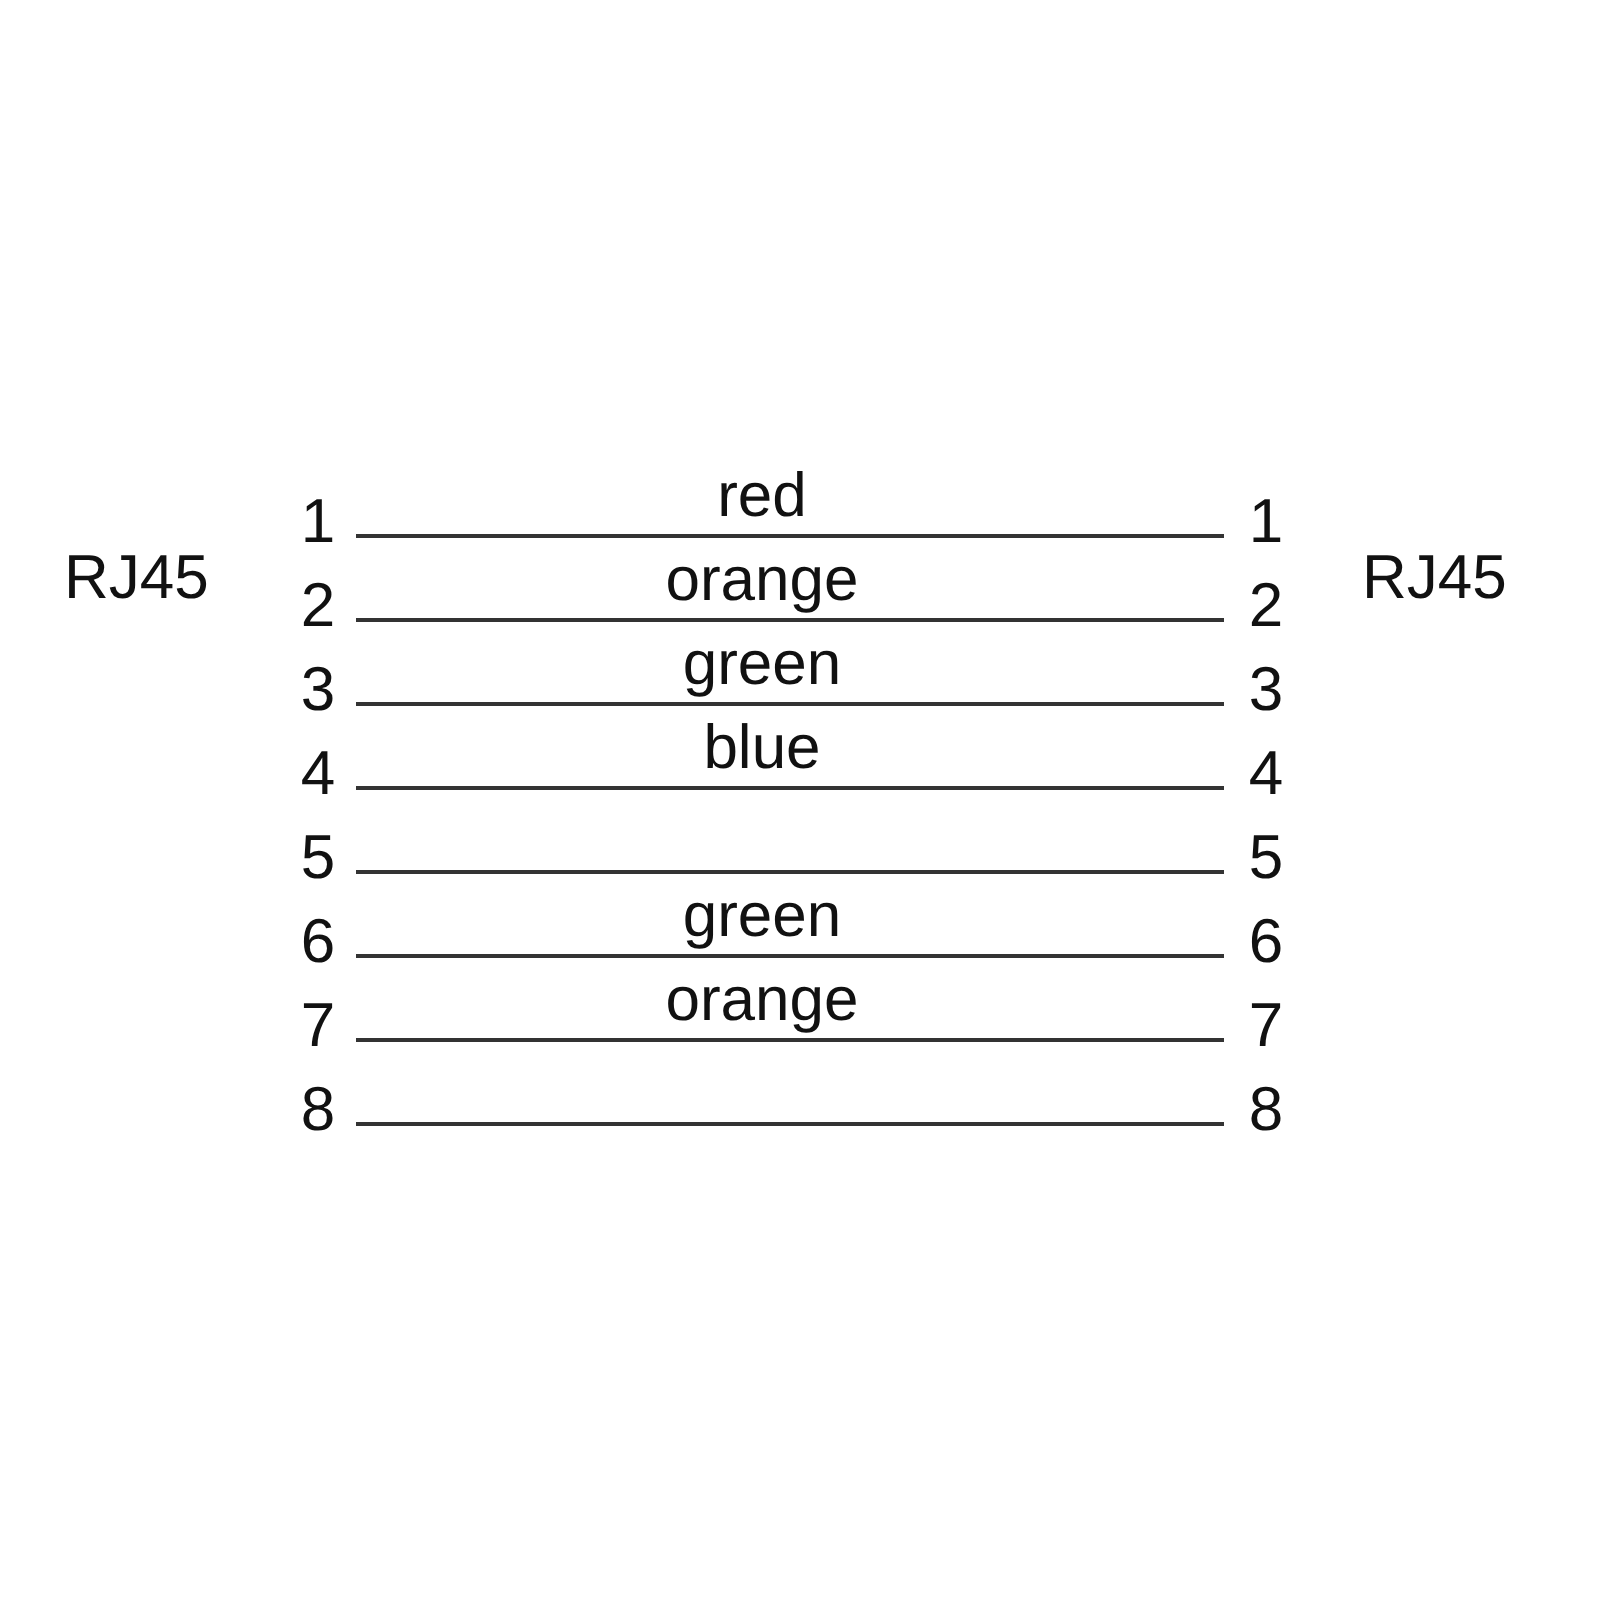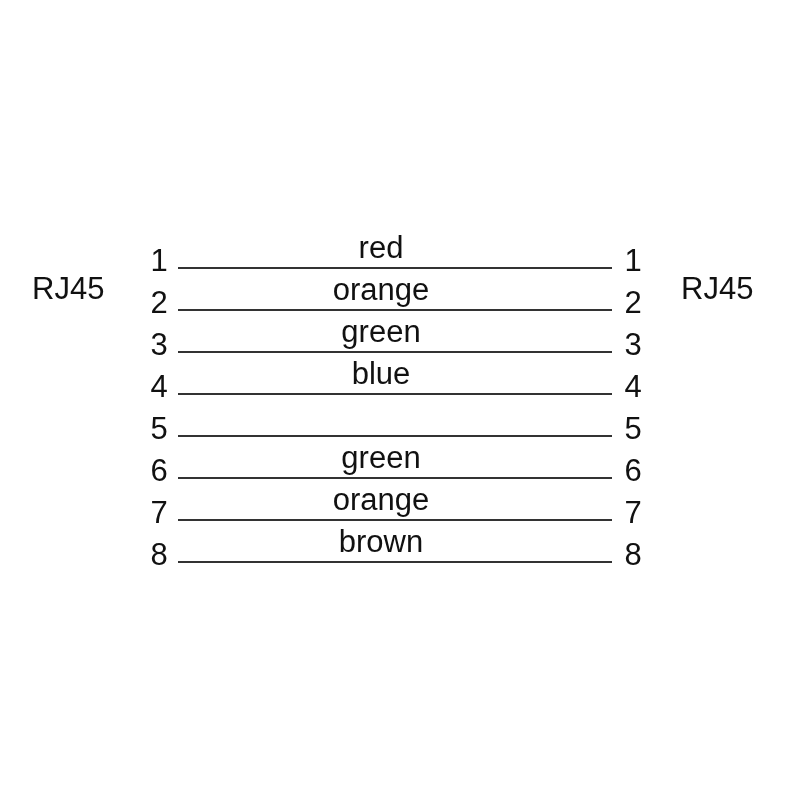--- a/index.html
+++ b/index.html
@@ -135,19 +135,18 @@
 
     <div class="pin-row" style="top:483px">
       <div class="pin-number left">7</div>
       <div class="wire-label">orange</div>
       <div class="wire-line"></div>
       <div class="pin-number right">7</div>
     </div>
 
     <div class="pin-row" style="top:525px">
       <div class="pin-number left">8</div>
-      <div class="wire-label">brown</div>
       <div class="wire-line"></div>
       <div class="pin-number right">8</div>
     </div>
 
   </div>
 </div>
 
 </body></html>

